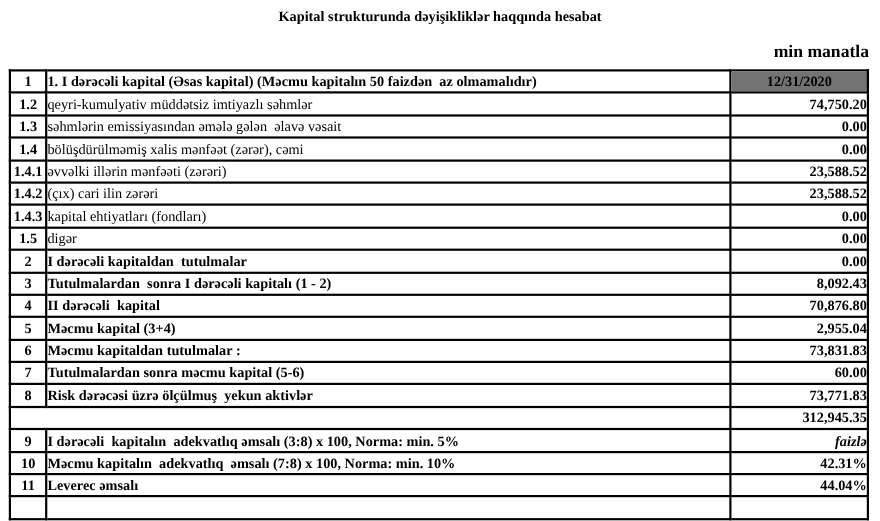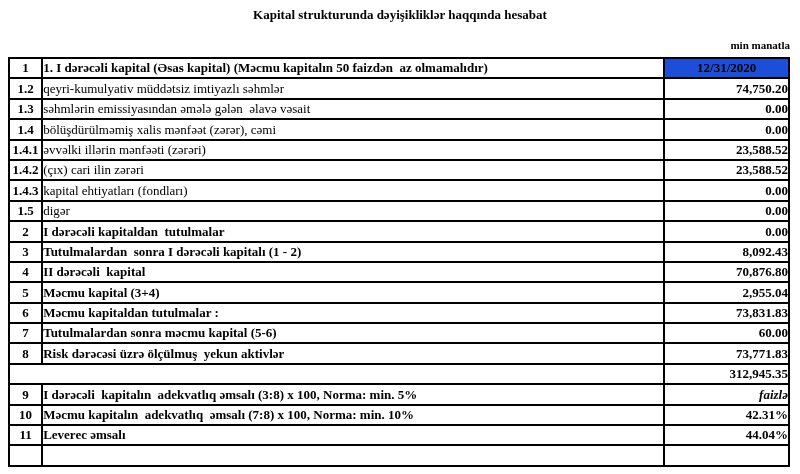--- a/index.html
+++ b/index.html
@@ -15,21 +15,21 @@
     font-weight: bold;
     font-size: 13px;
     color: #000;
     text-align: center;
     margin-top: 7px;
     letter-spacing: 0px;
   }
   .unit-note {
     font-family: "Liberation Serif", serif;
     font-weight: bold;
-    font-size: 11px;
+    font-size: 16px;
     color: #000;
     text-align: right;
     padding-right: 10px;
     margin-top: 16px;
   }
   table.report {
     border-collapse: collapse;
     table-layout: fixed;
     margin-left: 8px;
     margin-top: 6px;
@@ -72,21 +72,21 @@
 
 <div class="page-title">Kapital strukturunda dəyişikliklər haqqında hesabat</div>
 
 <div class="unit-note">min manatla</div>
 
 <table class="report">
   <tbody id="table-body">
       <tr>
     <td class="num">1</td>
     <td class="label b">1. I dərəcəli kapital (Əsas kapital) (Məcmu kapitalın 50 faizdən  az olmamalıdır)</td>
-    <td class="value b c" style="background: #1d4ed8;">12/31/2020</td>
+    <td class="value b c" style="background: #737373;">12/31/2020</td>
   </tr>
       <tr>
     <td class="num">1.2</td>
     <td class="label">qeyri-kumulyativ müddətsiz imtiyazlı səhmlər</td>
     <td class="value b">74,750.20</td>
   </tr>
       <tr>
     <td class="num">1.3</td>
     <td class="label">səhmlərin emissiyasından əmələ gələn  əlavə vəsait</td>
     <td class="value">0.00</td>

